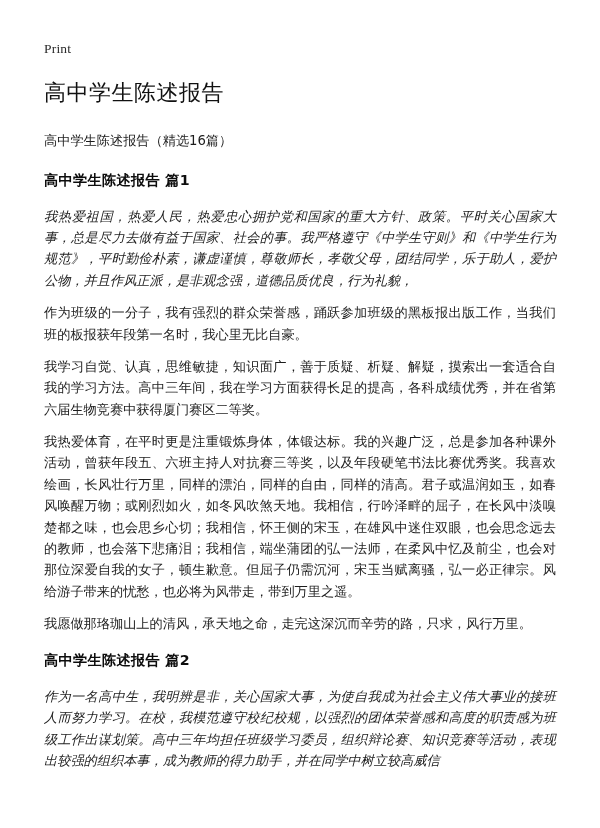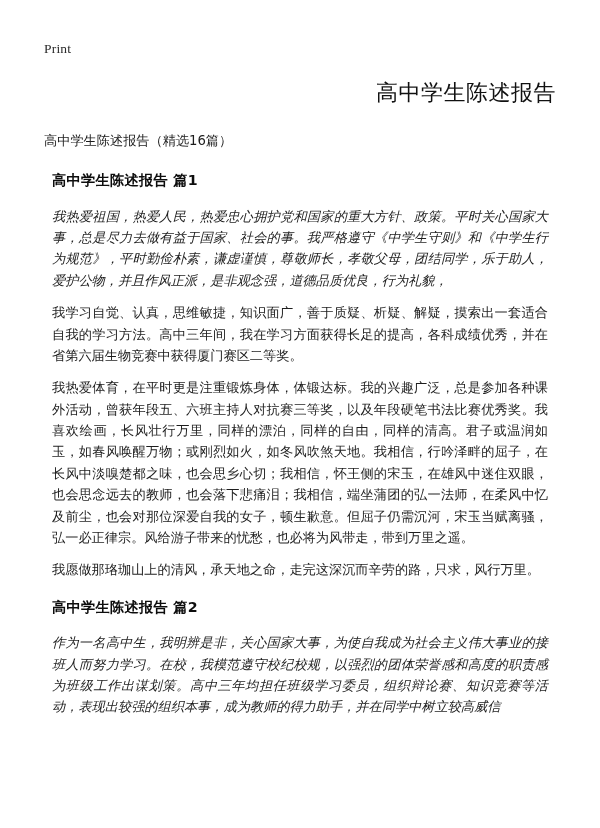--- a/index.html
+++ b/index.html
@@ -35,21 +35,21 @@
   }
   .content {
     position: absolute;
     left: 44px;
     top: 70px;
     width: 512px;
   }
   .doc-title {
     font-size: 22px;
     font-weight: normal;
-    text-align: right;
+    text-align: left;
     margin: 0 0 0 0;
     padding: 6px 0 0 0;
     line-height: 1.5;
     color: #111111;
     letter-spacing: 0.5px;
   }
   .subtitle {
     font-size: 13.2px;
     line-height: 1.9;
     margin: 19px 0 15px 0;
@@ -69,21 +69,21 @@
     margin: 11px 0 0 0;
     text-align: justify;
     text-justify: inter-ideograph;
     color: #1d1d1d;
     word-break: break-all;
   }
   .para:first-child {
     margin-top: 0;
   }
   .block {
-    margin: 8px;
+    margin: 0;
     padding: 0;
   }
   .sec-heading + .para {
     margin-top: 12px;
     font-style: italic;
   }
 </style>
 </head>
 <body>
 
@@ -93,20 +93,21 @@
 
   <div class="content">
 
     <h1 class="doc-title">高中学生陈述报告</h1>
 
     <p class="subtitle">高中学生陈述报告（精选16篇）</p>
 
     <div class="block">
       <h2 class="sec-heading">高中学生陈述报告 篇1</h2>
       <p class="para">我热爱祖国，热爱人民，热爱忠心拥护党和国家的重大方针、政策。平时关心国家大事，总是尽力去做有益于国家、社会的事。我严格遵守《中学生守则》和《中学生行为规范》，平时勤俭朴素，谦虚谨慎，尊敬师长，孝敬父母，团结同学，乐于助人，爱护公物，并且作风正派，是非观念强，道德品质优良，行为礼貌，</p>
+      <p class="para">作为班级的一分子，我有强烈的群众荣誉感，踊跃参加班级的黑板报出版工作，当我们班的板报获年段第一名时，我心里无比自豪。</p>
       <p class="para">我学习自觉、认真，思维敏捷，知识面广，善于质疑、析疑、解疑，摸索出一套适合自我的学习方法。高中三年间，我在学习方面获得长足的提高，各科成绩优秀，并在省第六届生物竞赛中获得厦门赛区二等奖。</p>
       <p class="para">我热爱体育，在平时更是注重锻炼身体，体锻达标。我的兴趣广泛，总是参加各种课外活动，曾获年段五、六班主持人对抗赛三等奖，以及年段硬笔书法比赛优秀奖。我喜欢绘画，长风壮行万里，同样的漂泊，同样的自由，同样的清高。君子或温润如玉，如春风唤醒万物；或刚烈如火，如冬风吹煞天地。我相信，行吟泽畔的屈子，在长风中淡嗅楚都之味，也会思乡心切；我相信，怀王侧的宋玉，在雄风中迷住双眼，也会思念远去的教师，也会落下悲痛泪；我相信，端坐蒲团的弘一法师，在柔风中忆及前尘，也会对那位深爱自我的女子，顿生歉意。但屈子仍需沉河，宋玉当赋离骚，弘一必正律宗。风给游子带来的忧愁，也必将为风带走，带到万里之遥。</p>
       <p class="para">我愿做那珞珈山上的清风，承天地之命，走完这深沉而辛劳的路，只求，风行万里。</p>
     </div>
 
     <div class="block">
       <h2 class="sec-heading">高中学生陈述报告 篇2</h2>
       <p class="para">作为一名高中生，我明辨是非，关心国家大事，为使自我成为社会主义伟大事业的接班人而努力学习。在校，我模范遵守校纪校规，以强烈的团体荣誉感和高度的职责感为班级工作出谋划策。高中三年均担任班级学习委员，组织辩论赛、知识竞赛等活动，表现出较强的组织本事，成为教师的得力助手，并在同学中树立较高威信</p>
     </div>
 

